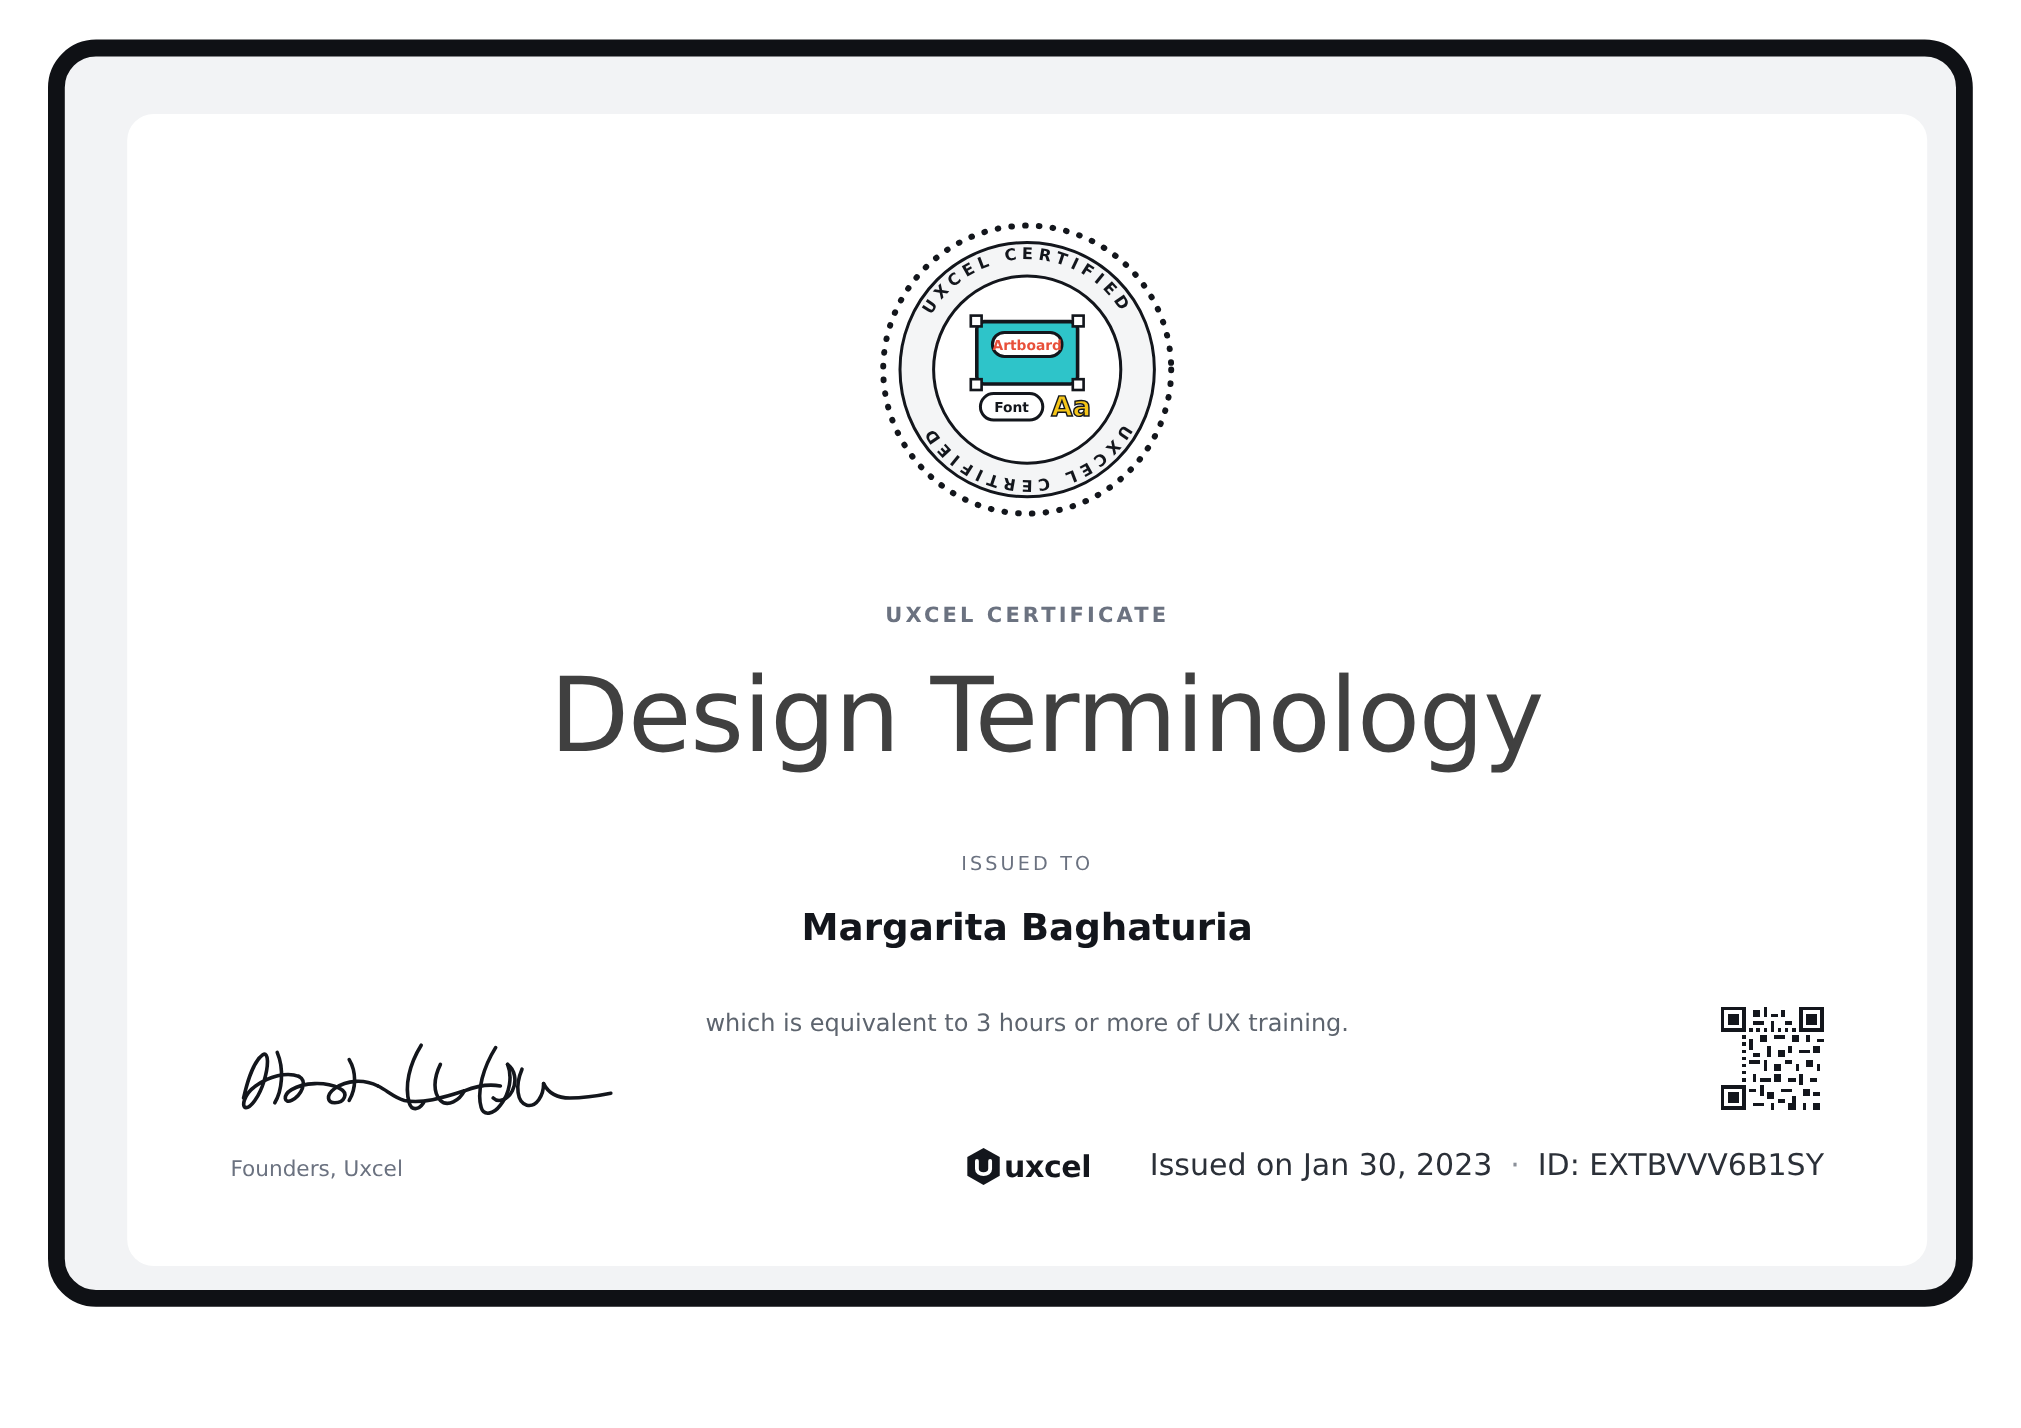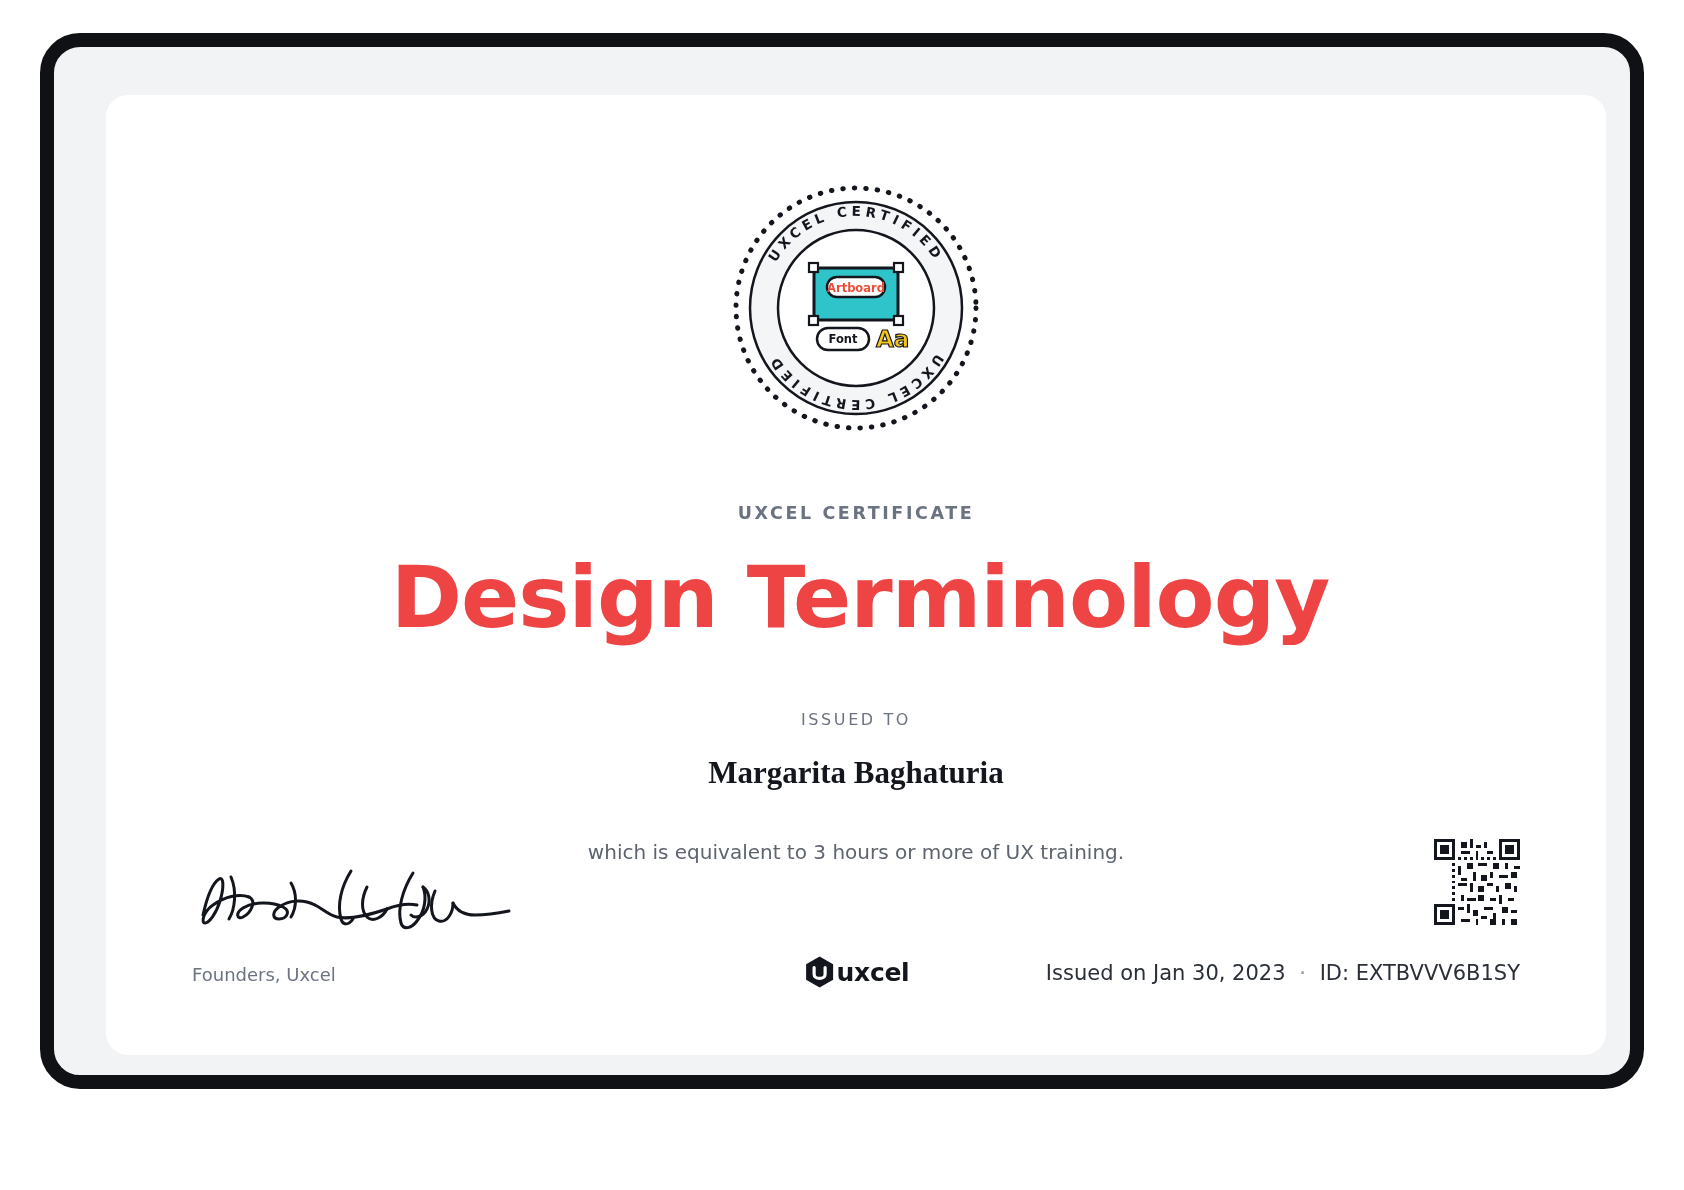--- a/index.html
+++ b/index.html
@@ -56,27 +56,27 @@
     width: 100%;
     text-align: center;
     font-size: 17.5px;
     letter-spacing: 2.6px;
     font-weight: 700;
     color: #6b7280;
   }
   .course-title {
     position: absolute;
     top: 455px;
-    left: 4px;
+    left: 16px;
     width: 100%;
     text-align: center;
     font-size: 86px;
     line-height: 1.1;
-    font-weight: 700;
-    color: #ef4444;
+    font-weight: 400;
+    color: #404040;
     letter-spacing: -1px;
   }
   .issued-to-label {
     position: absolute;
     top: 615px;
     left: 0;
     width: 100%;
     text-align: center;
     font-size: 16px;
     letter-spacing: 2.6px;
@@ -85,21 +85,20 @@
   }
   .recipient {
     position: absolute;
     top: 660px;
     left: 0;
     width: 100%;
     text-align: center;
     font-size: 31px;
     font-weight: 700;
     color: #13161c;
-    font-family: Liberation Serif, serif;
   }
   .description {
     position: absolute;
     top: 740px;
     left: 0;
     width: 100%;
     text-align: center;
     font-size: 20px;
     line-height: 1.75;
     color: #5d646e;
@@ -134,21 +133,21 @@
   .brand-name {
     font-size: 25px;
     font-weight: 700;
     color: #13161c;
     letter-spacing: -0.3px;
   }
   .issue-info {
     position: absolute;
     right: 86px;
     bottom: 70px;
-    font-size: 21px;
+    font-size: 25px;
     color: #2b3038;
     white-space: nowrap;
   }
   .issue-info .sep { padding: 0 7px; color: #8b9099; }
   .qr {
     position: absolute;
     right: 86px;
     bottom: 130px;
     width: 86px;
     height: 86px;

